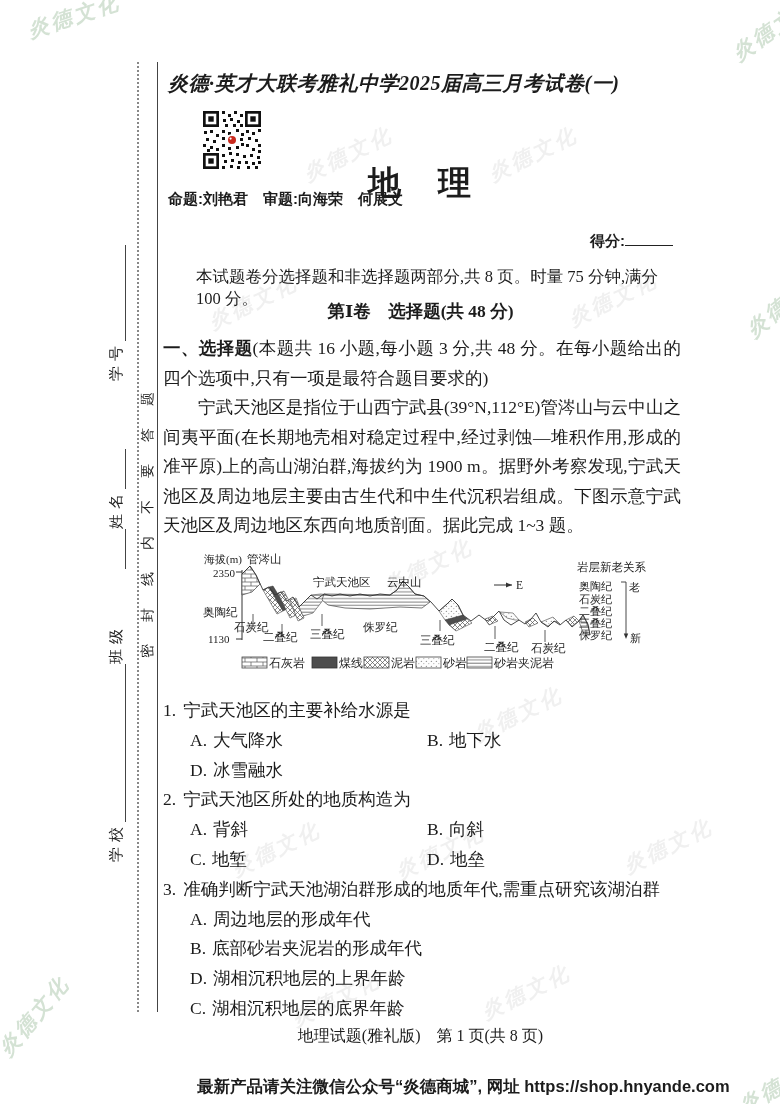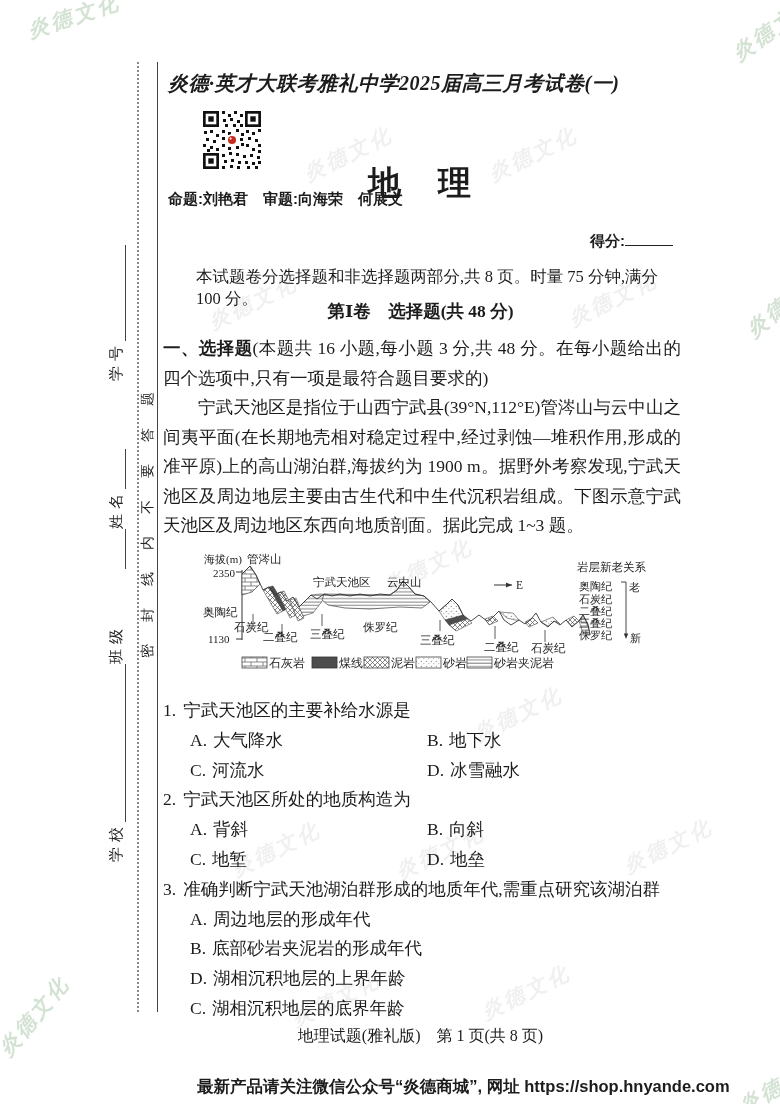--- a/index.html
+++ b/index.html
@@ -295,21 +295,20 @@
 
     <div>
       <div class="stem">
         <span class="qnum">1.</span><span>宁武天池区的主要补给水源是</span>
       </div>
       <div class="opt-row">
         <div class="opt-a"><span class="olabel">A.</span><span>大气降水</span></div>
         <div class="opt-b"><span class="olabel">B.</span><span>地下水</span></div>
       </div>
       <div class="opt-row">
-        <div class="opt-a"><span class="olabel">C.</span><span>河流水</span></div>
         <div class="opt-b"><span class="olabel">D.</span><span>冰雪融水</span></div>
       </div>
     </div>
 
     <div>
       <div class="stem">
         <span class="qnum">2.</span><span>宁武天池区所处的地质构造为</span>
       </div>
       <div class="opt-row">
         <div class="opt-a"><span class="olabel">A.</span><span>背斜</span></div>

